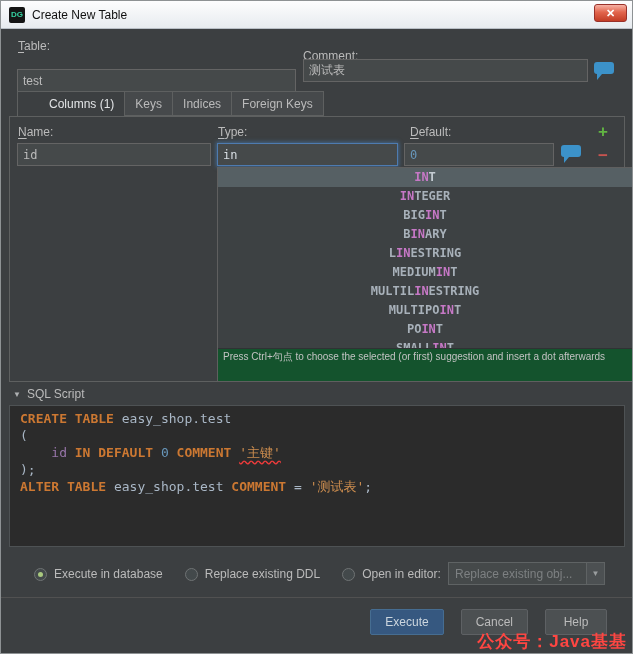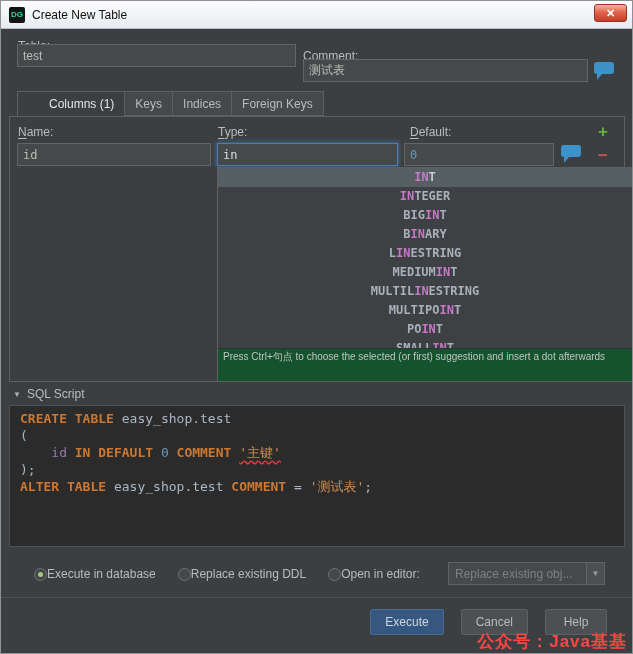--- a/index.html
+++ b/index.html
@@ -38,21 +38,21 @@
   .text-input {
     position: absolute; height: 23px; background: #45494a;
     border: 1px solid #646464; color: #bbbbbb; font-size: 12px;
     font-family: "Liberation Sans", sans-serif; padding: 0 5px; outline: none;
   }
   .mono { font-family: "DejaVu Sans Mono", monospace; }
   .bubble-icon { position: absolute; width: 20px; height: 18px; }
   
   .lbl-table   { left: 17px;  top: 38px; }
   .lbl-comment { left: 302px; top: 48px; }
-  .input-table   { left: 16px;  top: 43px; width: 279px; }
+  .input-table   { left: 16px;  top: 68px; width: 279px; }
   .input-comment { left: 302px; top: 58px; width: 285px; }
   .bubble-comment { left: 593px; top: 61px; }
   
   .tabbar { position: absolute; left: 16px; top: 90px; display: flex; z-index: 3; }
   .tab {
     height: 25px; padding: 5px 10px 0; background: #46494b;
     border: 1px solid #5e6060; border-left: none; color: #bbbbbb; white-space: nowrap;
   }
   .tab:first-child { border-left: 1px solid #5e6060; padding-left: 31px; }
   .tab.selected { background: #3c3f41; height: 26px; color: #e2e4e6; }
@@ -111,21 +111,21 @@
   .t-ident { color: #9876aa; }
   .t-num   { color: #6897bb; }
   .t-str   { color: #ce8e4f; }
   .err { text-decoration: underline; text-decoration-style: wavy;
          text-decoration-color: #f23b3b; text-underline-offset: 3px; }
   
   .options-row {
     position: absolute; left: 33px; top: 562px; height: 22px;
     display: flex; align-items: center; gap: 22px; color: #bbbbbb;
   }
-  .radio-item { display: flex; align-items: center; white-space: nowrap; }
+  .radio-item { display: flex; align-items: center; gap: 7px; white-space: nowrap; }
   .radio-circle {
     width: 13px; height: 13px; border-radius: 50%; background: #43494b;
     border: 1px solid #6f7374; position: relative; flex: none;
   }
   .radio-circle.on::after {
     content: ""; position: absolute; left: 3px; top: 3px;
     width: 5px; height: 5px; border-radius: 50%; background: #a9c97f;
   }
   .editor-combo {
     position: absolute; left: 447px; top: 561px; width: 157px; height: 23px;

